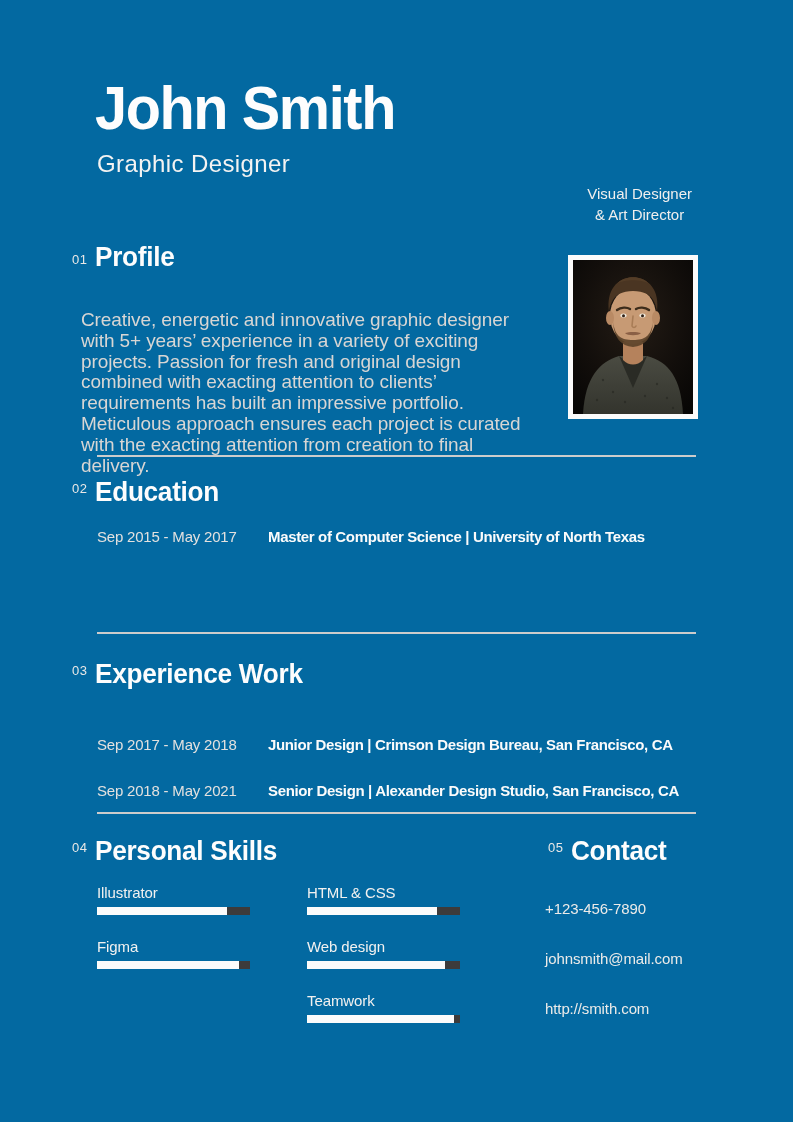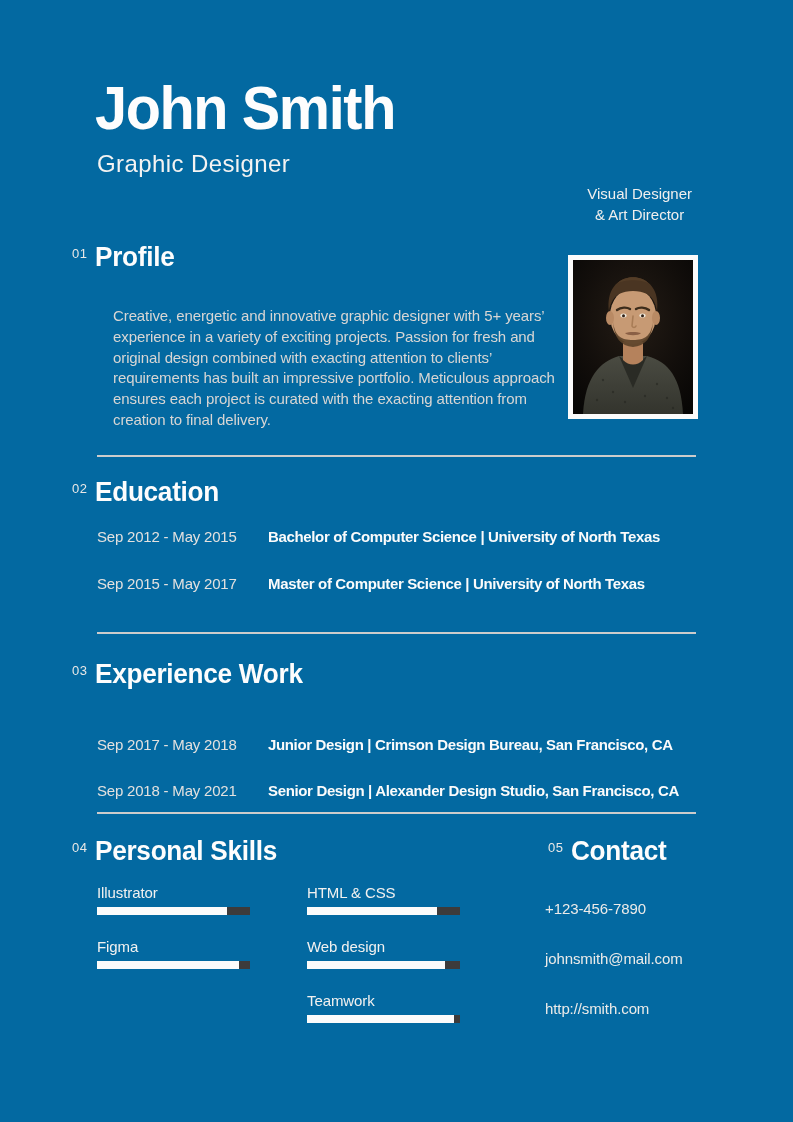--- a/index.html
+++ b/index.html
@@ -25,22 +25,22 @@
   }
   
   .sec-head{position:absolute;display:flex;align-items:flex-start;}
   .sec-num{font-size:13px;line-height:13px;margin-top:3px;color:#e9e8e7;letter-spacing:.5px;}
   .sec-title{
     margin:0 0 0 8px;font-size:27px;font-weight:bold;line-height:27px;
     letter-spacing:-.3px;color:#fdfdfd;white-space:nowrap;transform:scaleX(.97);transform-origin:left top;
   }
   
   .profile-text{
-    position:absolute;left:113px;top:291px;width:456px;
-    font-size:15px;line-height:20.8px;letter-spacing:-.1px;color:#d8d6d4;
+    position:absolute;left:81px;top:291px;width:456px;
+    font-size:19px;line-height:20.8px;letter-spacing:-.1px;color:#d8d6d4;
   }
   .photo-frame{
     position:absolute;left:568px;top:255px;width:120px;height:154px;
     background:#0c0a09;border:5px solid #fbfbfb;
   }
   .photo-frame svg{display:block;width:120px;height:154px;}
   
   .divider{position:absolute;left:97px;width:599px;height:2px;background:#cccccc;}
   .divider.d1{top:455px;}
   .divider.d2{top:632px;}
@@ -69,21 +69,21 @@
 
 <div class="page">
 
   <h1 class="name">John Smith</h1>
   <div class="subtitle">Graphic Designer</div>
   <div class="tagline">
     <div>Visual Designer</div>
     <div>&amp; Art Director</div>
   </div>
 
-  <div class="sec-head" style="left:72px;top:244px;">
+  <div class="sec-head" style="left:72px;top:244px;align-items:center;">
     <span class="sec-num">01</span>
     <h2 class="sec-title">Profile</h2>
   </div>
   <p class="profile-text">Creative, energetic and innovative graphic designer with 5+ years’ experience in a variety of exciting projects. Passion for fresh and original design combined with exacting attention to clients’ requirements has built an impressive portfolio. Meticulous approach ensures each project is curated with the exacting attention from creation to final delivery.</p>
 
   <div class="photo-frame">
     <svg viewBox="0 0 120 154">
       <defs>
         <radialGradient id="bgG" cx="50%" cy="38%" r="75%">
           <stop offset="0%" stop-color="#241c15"></stop>
@@ -136,24 +136,20 @@
   </div>
 
   <div class="divider d1"></div>
 
   <div class="sec-head" style="left:72px;top:479px;">
     <span class="sec-num">02</span>
     <h2 class="sec-title">Education</h2>
   </div>
   <div class="rows education">
       <div class="t-row">
-        <span class="t-dates">Sep 2012 - May 2015</span>
-        <span class="t-desc">Bachelor of Computer Science | University of North Texas</span>
-      </div>
-      <div class="t-row">
         <span class="t-dates">Sep 2015 - May 2017</span>
         <span class="t-desc">Master of Computer Science | University of North Texas</span>
       </div>
     </div>
 
   <div class="divider d2"></div>
 
   <div class="sec-head" style="left:72px;top:661px;">
     <span class="sec-num">03</span>
     <h2 class="sec-title">Experience Work</h2>

